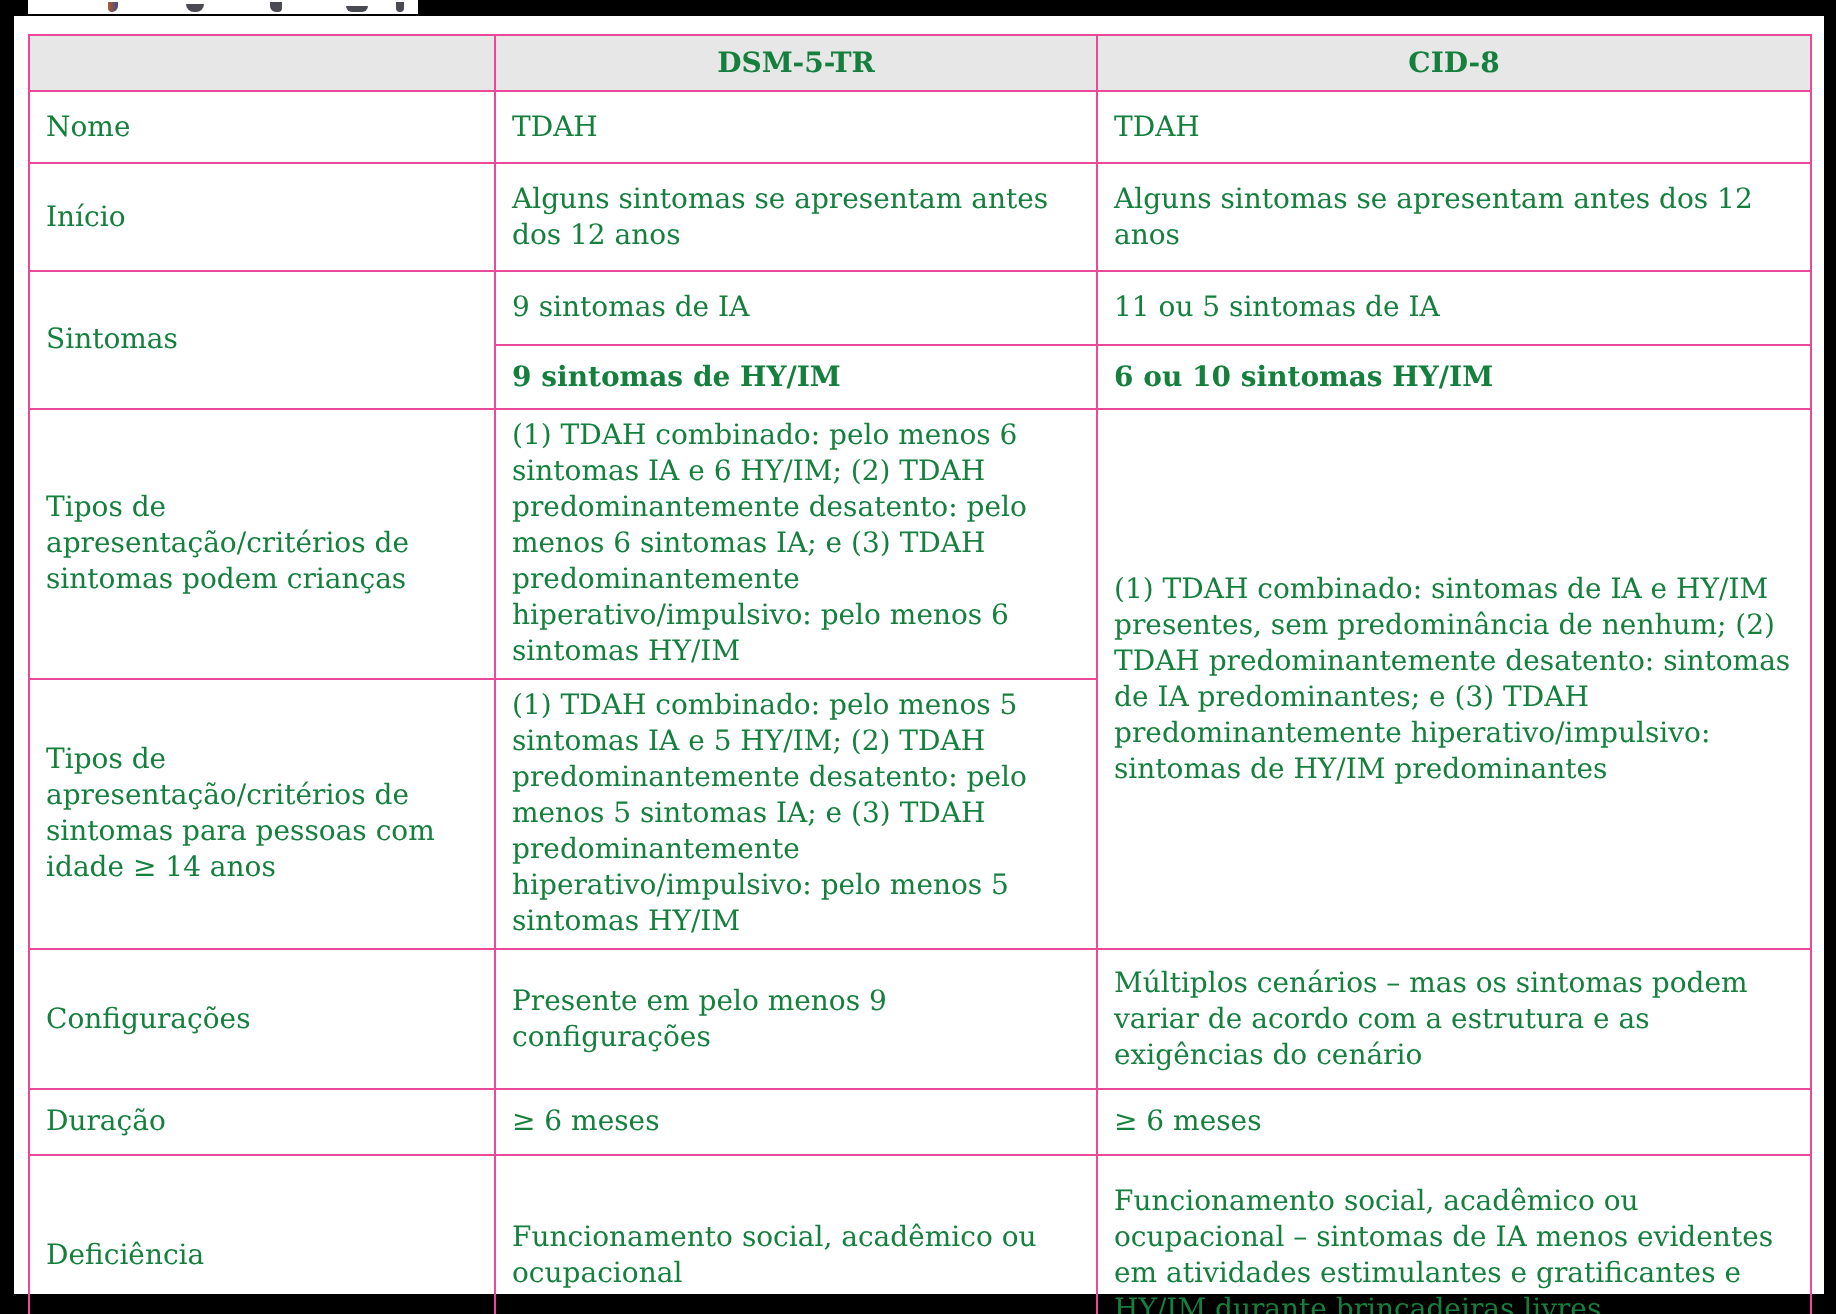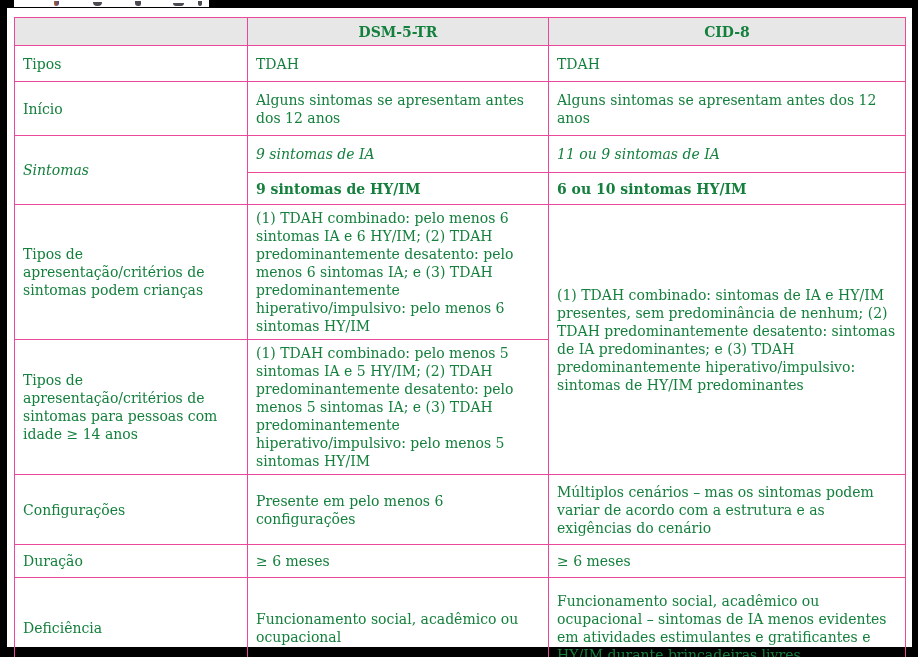--- a/index.html
+++ b/index.html
@@ -35,21 +35,21 @@
   }
   table.cmp th{
     background:#e7e7e7;
     font-weight:bold;
     text-align:center;
     height:23px;
     padding:2px 8px;
   }
   tr.r-nome td{height:29px;}
   tr.r-inicio td{height:47px;}
-  tr.r-sint1 td{height:30px;font-style:italic;}
+  tr.r-sint1 td{height:30px;}
   tr.r-sint2 td{height:25px;font-weight:bold;}
   tr.r-tipos1 td{height:128px;}
   tr.r-tipos2 td{height:128px;}
   tr.r-config td{height:63px;}
   tr.r-duracao td{height:26px;}
   tr.r-defic td{height:93px;}
 </style>
 </head>
 <body>
 
@@ -72,50 +72,50 @@
       </colgroup>
       <thead>
         <tr>
           <th></th>
           <th>DSM-5-TR</th>
           <th>CID-8</th>
         </tr>
       </thead>
       <tbody>
         <tr class="r-nome">
-          <td>Tipos</td>
+          <td>Nome</td>
           <td>TDAH</td>
           <td>TDAH</td>
         </tr>
         <tr class="r-inicio">
           <td>Início</td>
           <td>Alguns sintomas se apresentam antes dos 12 anos</td>
           <td>Alguns sintomas se apresentam antes dos 12 anos</td>
         </tr>
         <tr class="r-sint1">
           <td rowspan="2">Sintomas</td>
           <td>9 sintomas de IA</td>
-          <td>11 ou 9 sintomas de IA</td>
+          <td>11 ou 5 sintomas de IA</td>
         </tr>
         <tr class="r-sint2">
           <td>9 sintomas de HY/IM</td>
           <td>6 ou 10 sintomas HY/IM</td>
         </tr>
         <tr class="r-tipos1">
           <td>Tipos de apresentação/critérios de sintomas podem crianças</td>
           <td>(1) TDAH combinado: pelo menos 6 sintomas IA e 6 HY/IM; (2) TDAH predominantemente desatento: pelo menos 6 sintomas IA; e (3) TDAH predominantemente hiperativo/impulsivo: pelo menos 6 sintomas HY/IM</td>
           <td rowspan="2">(1) TDAH combinado: sintomas de IA e HY/IM presentes, sem predominância de nenhum; (2) TDAH predominantemente desatento: sintomas de IA predominantes; e (3) TDAH predominantemente hiperativo/impulsivo: sintomas de HY/IM predominantes</td>
         </tr>
         <tr class="r-tipos2">
           <td>Tipos de apresentação/critérios de sintomas para pessoas com idade ≥ 14 anos</td>
           <td>(1) TDAH combinado: pelo menos 5 sintomas IA e 5 HY/IM; (2) TDAH predominantemente desatento: pelo menos 5 sintomas IA; e (3) TDAH predominantemente hiperativo/impulsivo: pelo menos 5 sintomas HY/IM</td>
         </tr>
         <tr class="r-config">
           <td>Configurações</td>
-          <td>Presente em pelo menos 6 configurações</td>
+          <td>Presente em pelo menos 9 configurações</td>
           <td>Múltiplos cenários – mas os sintomas podem variar de acordo com a estrutura e as exigências do cenário</td>
         </tr>
         <tr class="r-duracao">
           <td>Duração</td>
           <td>≥ 6 meses</td>
           <td>≥ 6 meses</td>
         </tr>
         <tr class="r-defic">
           <td>Deficiência</td>
           <td>Funcionamento social, acadêmico ou ocupacional</td>

